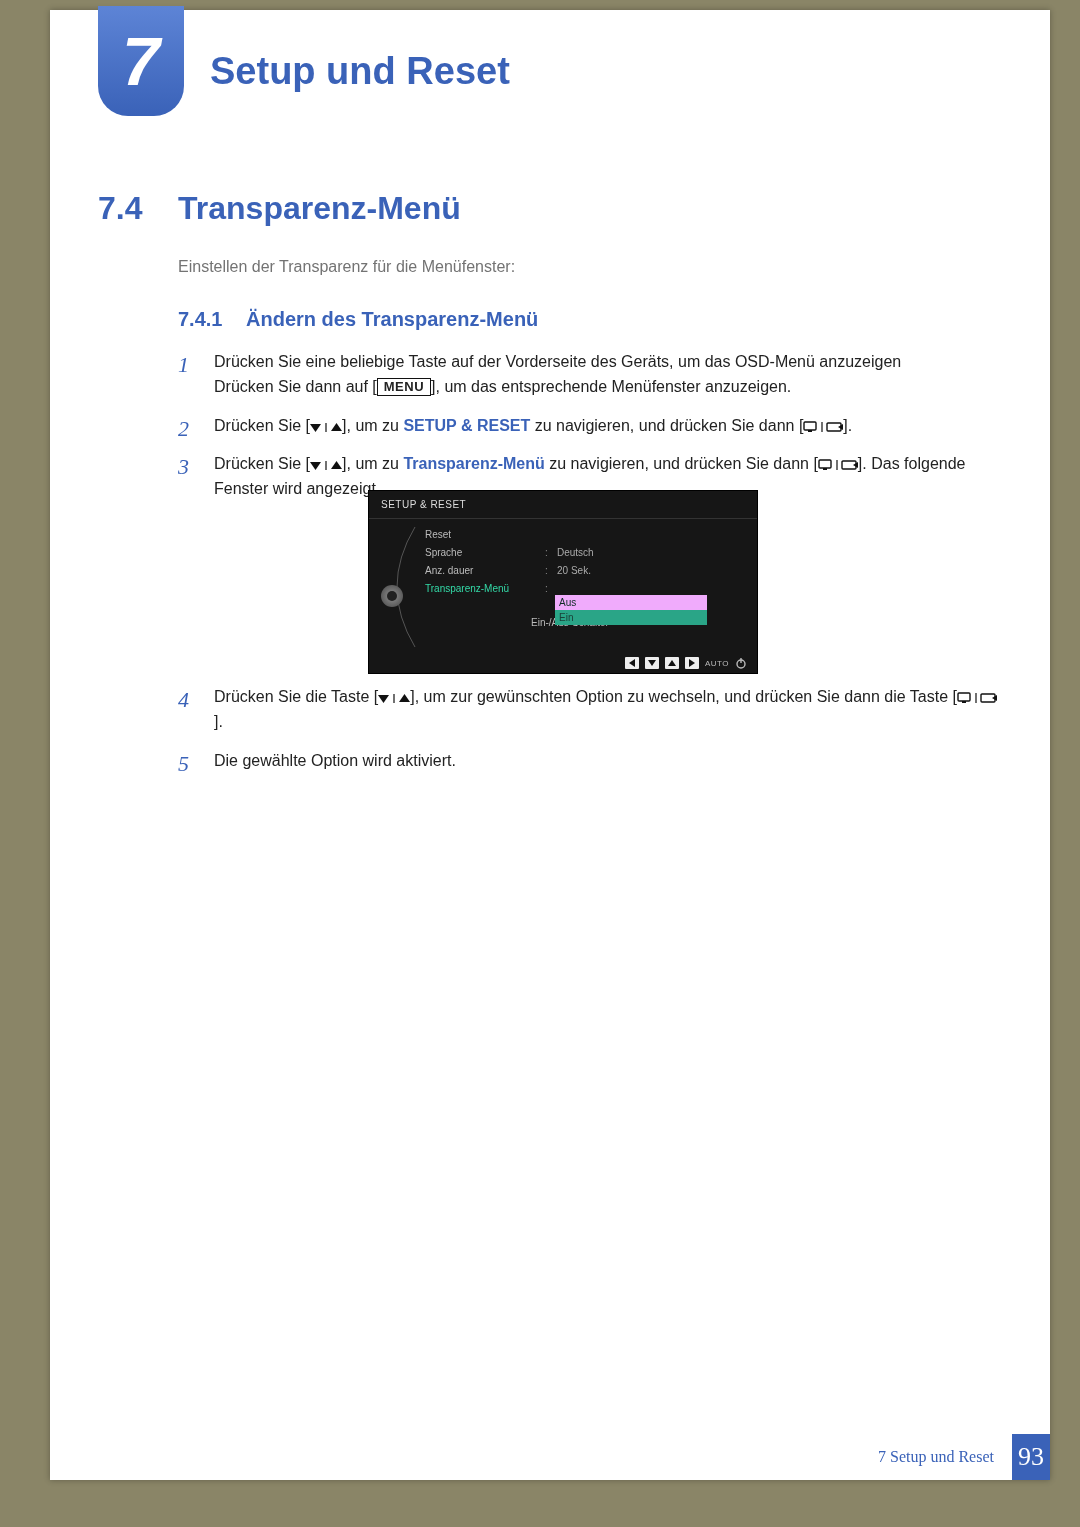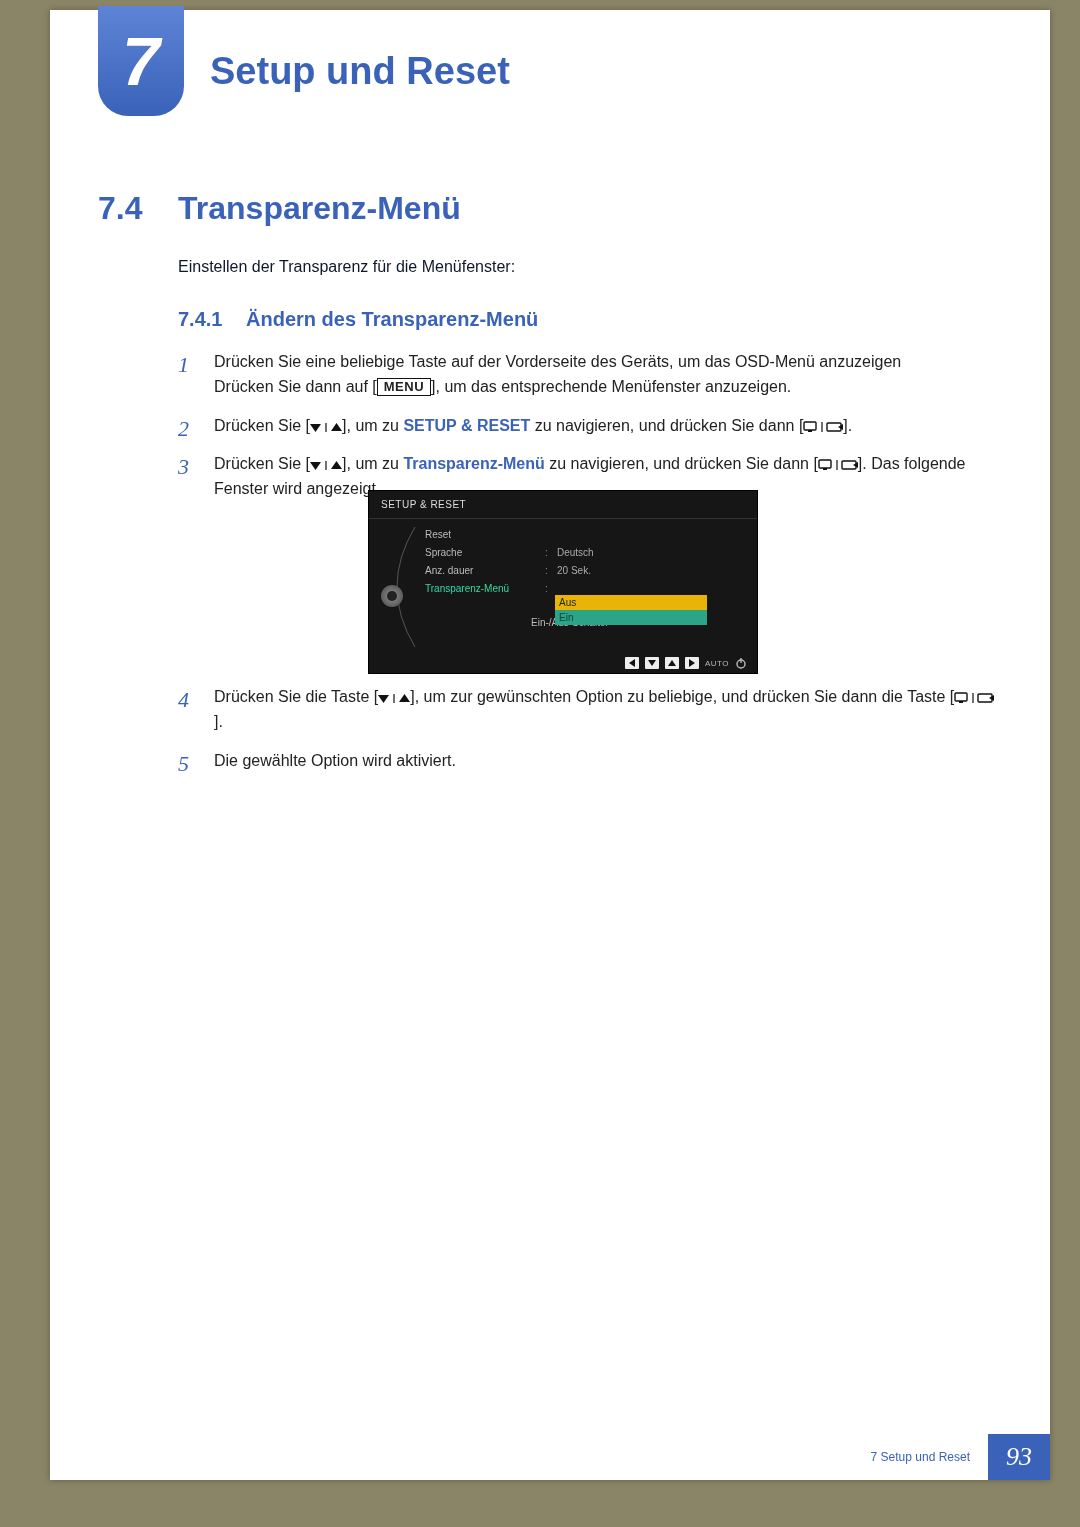--- a/index.html
+++ b/index.html
@@ -56,21 +56,21 @@
   .section-title {
     font-size: 32px;
     font-weight: bold;
     color: #3a62b8;
   }
   .intro-text {
     position: absolute;
     left: 128px;
     top: 248px;
     font-size: 16px;
-    color: #0f172a;
+    color: #737373;
   }
   .subsection-row {
     position: absolute;
     left: 128px;
     top: 298px;
     font-size: 20px;
     font-weight: bold;
     color: #3a62b8;
   }
   .subsection-row .sub-num { margin-right: 18px; }
@@ -192,21 +192,21 @@
     margin-left: 134px;
     width: 152px;
   }
   .osd-opt {
     height: 15px;
     font-size: 10px;
     color: #1a4038;
     padding-left: 4px;
     line-height: 15px;
   }
-  .osd-opt.sel { background: #eab308; color: #0c2a22; }
+  .osd-opt.sel { background: #f0abfc; color: #0c2a22; }
   .osd-opt.nsel { background: #2aa587; }
   .osd-footer {
     position: absolute;
     bottom: 4px;
     right: 10px;
     display: flex;
     gap: 6px;
     align-items: center;
   }
   .osd-footer .fbtn {
@@ -254,31 +254,31 @@
 
   
   .page-footer {
     position: absolute;
     right: 0;
     bottom: 0;
     display: flex;
     align-items: stretch;
   }
   .page-footer .label {
-    font-size: 12px;
+    font-size: 16px;
     color: #3a62b8;
     padding: 12px 18px 12px 0;
     align-self: center;
+    font-family: Liberation Serif, serif;
   }
   .page-footer .pg {
     background: #3a62b8;
     color: #fff;
     font-size: 26px;
-    font-style: italic;
-    padding: 8px 18px;
+    padding: 8px 6px;
     font-family: Georgia, 'Times New Roman', serif;
   }
 </style>
 </head>
 <body>
 
 <div class="page">
 
   <div class="chapter-badge">
     <span>7</span>
@@ -427,21 +427,21 @@
       <span>Drücken Sie die Taste [</span><span class="arrow-pair">
           <svg width="11" height="11">
             <polygon points="5.5,10 0,2 11,2" fill="#111"></polygon>
           </svg>
           <svg width="4" height="11">
             <line x1="2" y1="1" x2="2" y2="10" stroke="#111" stroke-width="1.2"></line>
           </svg>
           <svg width="11" height="11">
             <polygon points="5.5,1 0,9 11,9" fill="#111"></polygon>
           </svg>
-        </span><span>], um zur gewünschten Option zu beliebige, und drücken Sie dann die Taste [</span><span class="enter-pair">
+        </span><span>], um zur gewünschten Option zu wechseln, und drücken Sie dann die Taste [</span><span class="enter-pair">
           <svg width="15" height="12">
             <rect x="1" y="1" width="12" height="8" rx="1" fill="none" stroke="#111" stroke-width="1.4"></rect>
             <rect x="5" y="9" width="4" height="2" fill="#111"></rect>
           </svg>
           <svg width="4" height="12">
             <line x1="2" y1="1" x2="2" y2="11" stroke="#111" stroke-width="1.2"></line>
           </svg>
           <svg width="17" height="12">
             <rect x="1" y="2" width="14" height="8" rx="1" fill="none" stroke="#111" stroke-width="1.4"></rect>
             <polygon points="12,6 17,3 17,9" fill="#111"></polygon>

